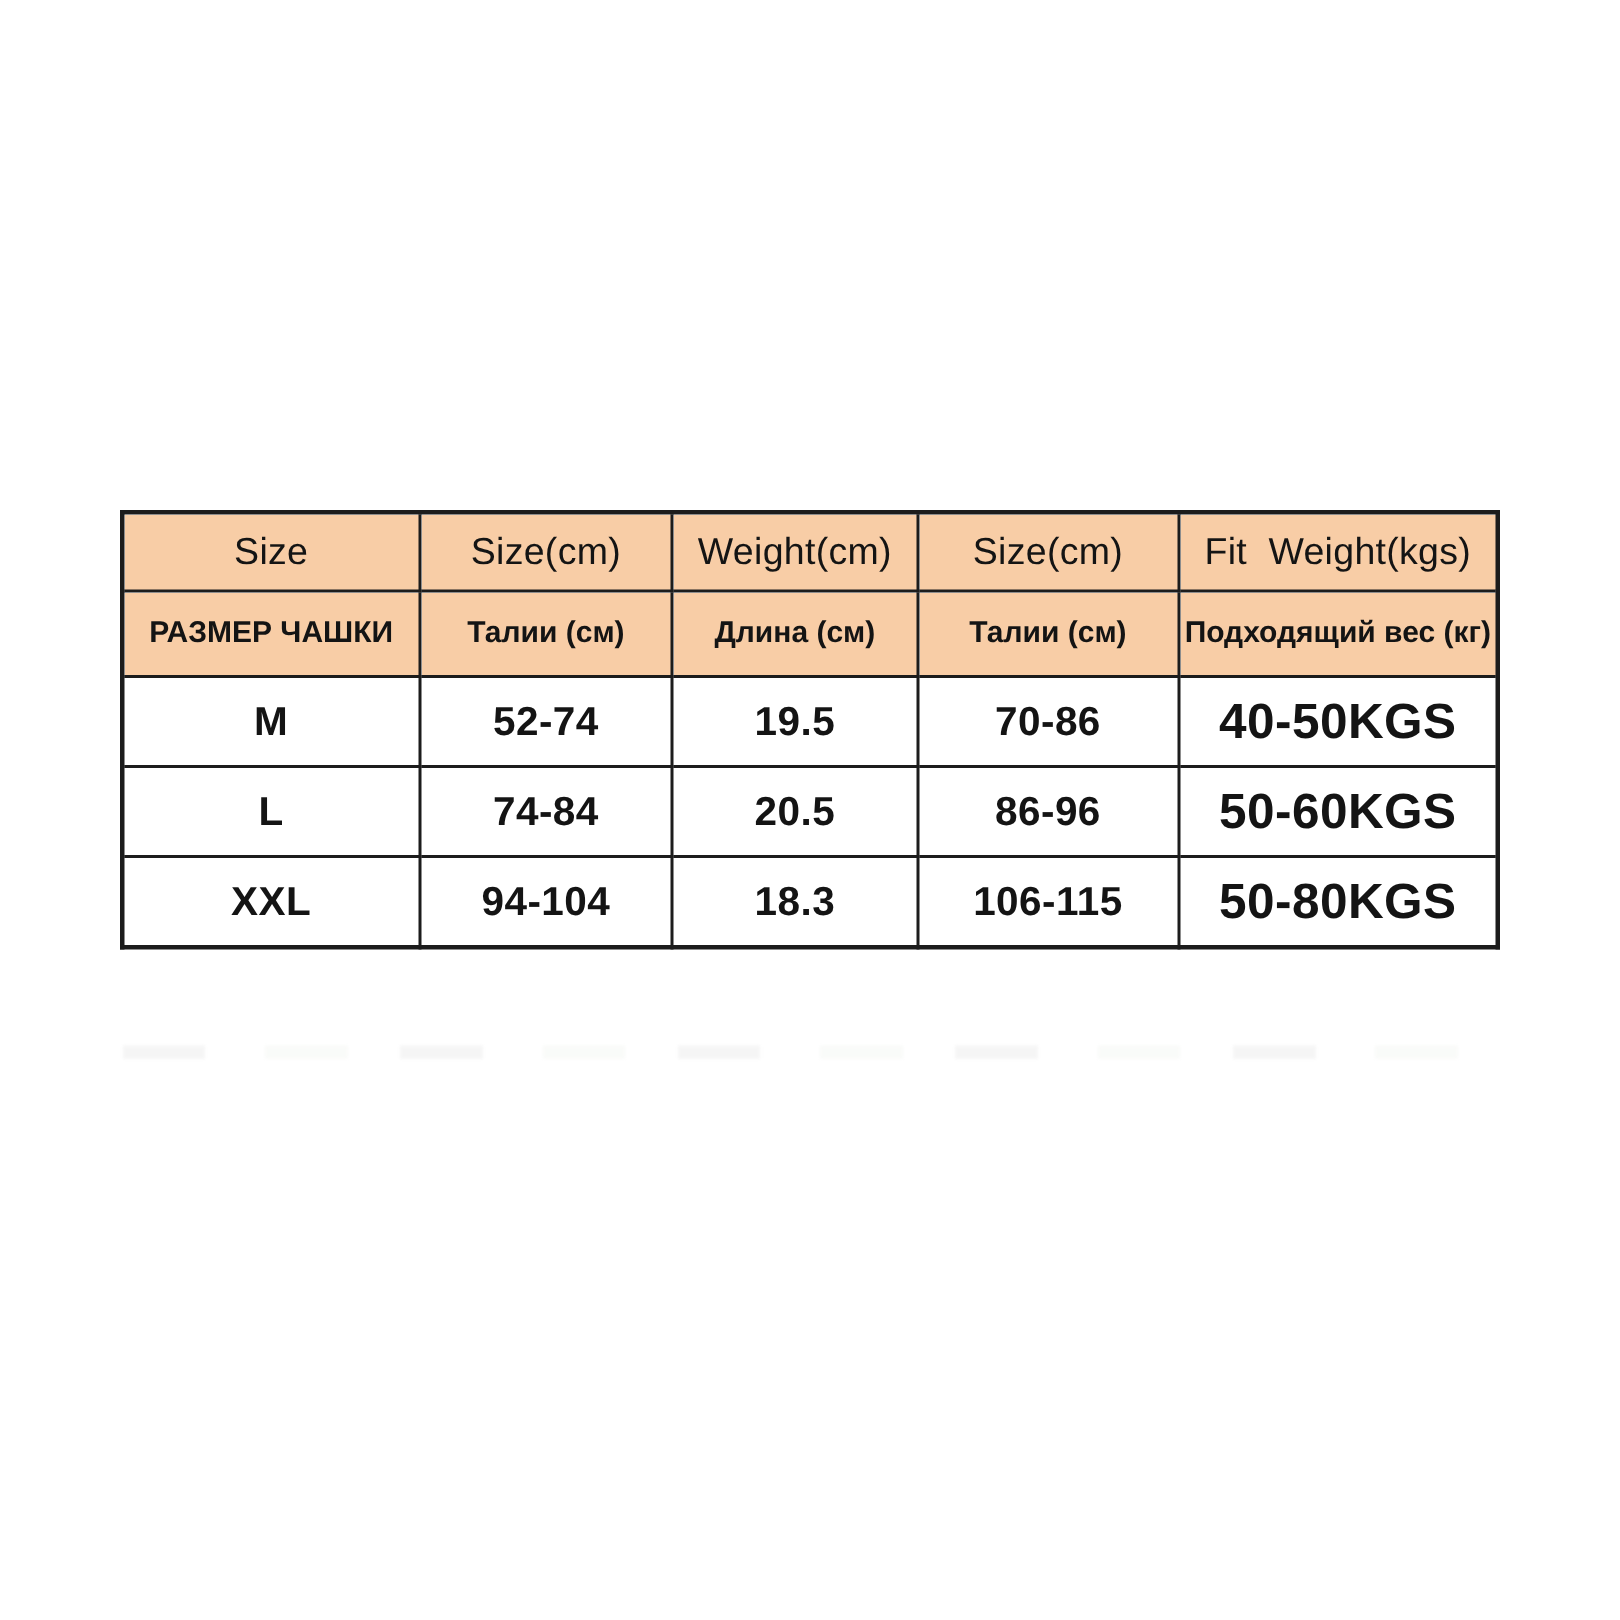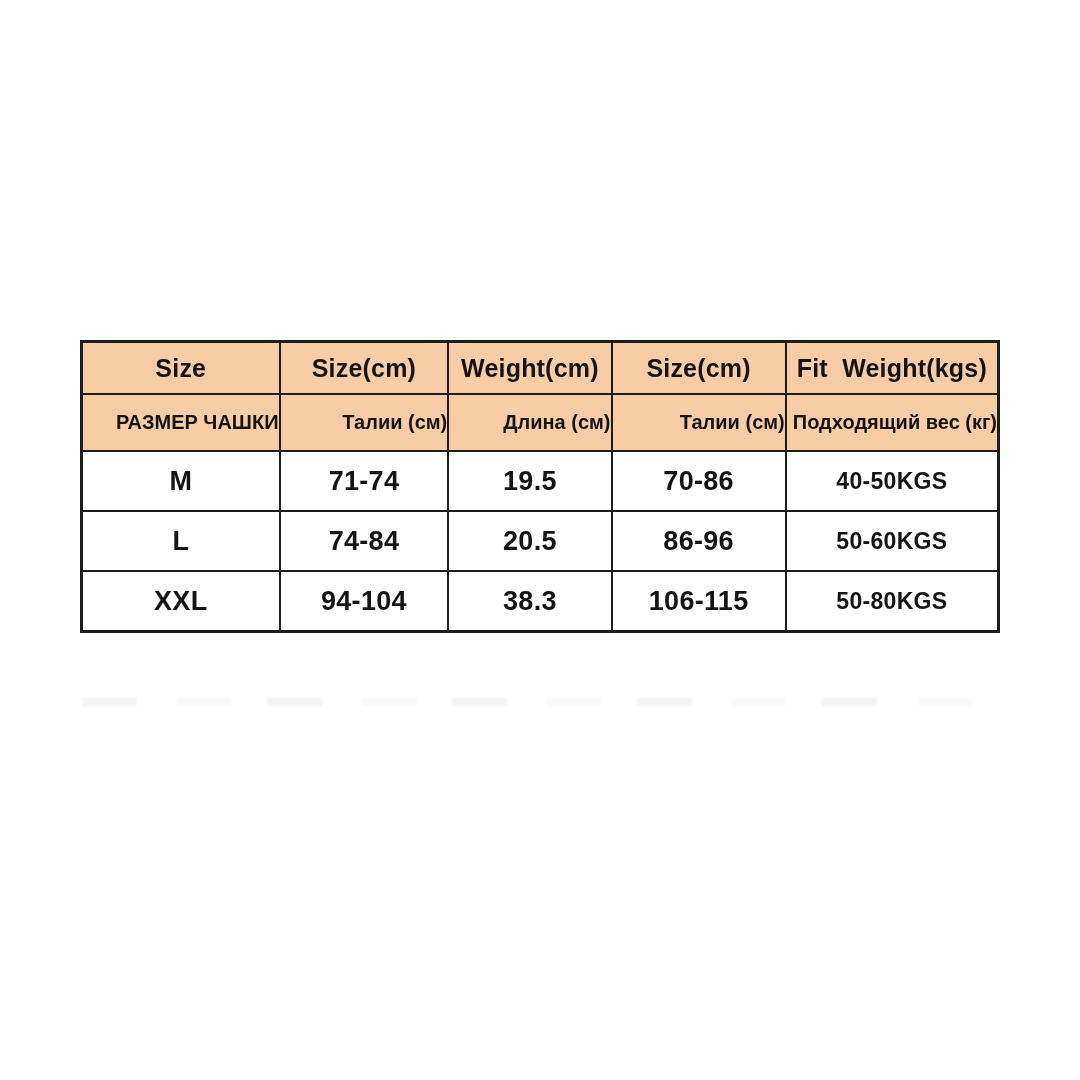--- a/index.html
+++ b/index.html
@@ -35,44 +35,43 @@
     text-align: center;
     vertical-align: middle;
     color: #141414;
     padding: 0;
     overflow: hidden;
   }
   tr.head-en th {
     background: #f8cda6;
     height: 50px;
     font-size: 25px;
-    font-weight: 700;
+    font-weight: 400;
     white-space: pre;
     letter-spacing: 0.2px;
   }
   tr.head-ru th {
     background: #f8cda6;
     height: 55px;
     font-size: 20px;
     font-weight: 700;
     white-space: pre;
-    text-align: right;
   }
   tr.data-row td {
     background: #ffffff;
     height: 58px;
     font-size: 27px;
     font-weight: 600;
     letter-spacing: 0.3px;
   }
   tr.data-row td.size-cell {
     font-weight: 700;
   }
   tr.data-row td.weight-cell {
-    font-size: 23px;
+    font-size: 33px;
   }
   
   .ghost-strip {
     position: absolute;
     left: 82px;
     top: 697px;
     width: 916px;
     height: 9px;
     background: repeating-linear-gradient(
       90deg,
@@ -111,36 +110,36 @@
         <th>РАЗМЕР ЧАШКИ</th>
         <th>Талии (см)</th>
         <th>Длина (см)</th>
         <th>Талии (см)</th>
         <th>Подходящий вес (кг)</th>
       </tr>
     </thead>
     <tbody>
       <tr class="data-row">
         <td class="size-cell">M</td>
-        <td class="waist-cell">71-74</td>
+        <td class="waist-cell">52-74</td>
         <td class="length-cell">19.5</td>
         <td class="hips-cell">70-86</td>
         <td class="weight-cell">40-50KGS</td>
       </tr>
       <tr class="data-row">
         <td class="size-cell">L</td>
         <td class="waist-cell">74-84</td>
         <td class="length-cell">20.5</td>
         <td class="hips-cell">86-96</td>
         <td class="weight-cell">50-60KGS</td>
       </tr>
       <tr class="data-row">
         <td class="size-cell">XXL</td>
         <td class="waist-cell">94-104</td>
-        <td class="length-cell">38.3</td>
+        <td class="length-cell">18.3</td>
         <td class="hips-cell">106-115</td>
         <td class="weight-cell">50-80KGS</td>
       </tr>
     </tbody>
   </table>
 
   <div class="ghost-strip"></div>
 
 </div>
 

